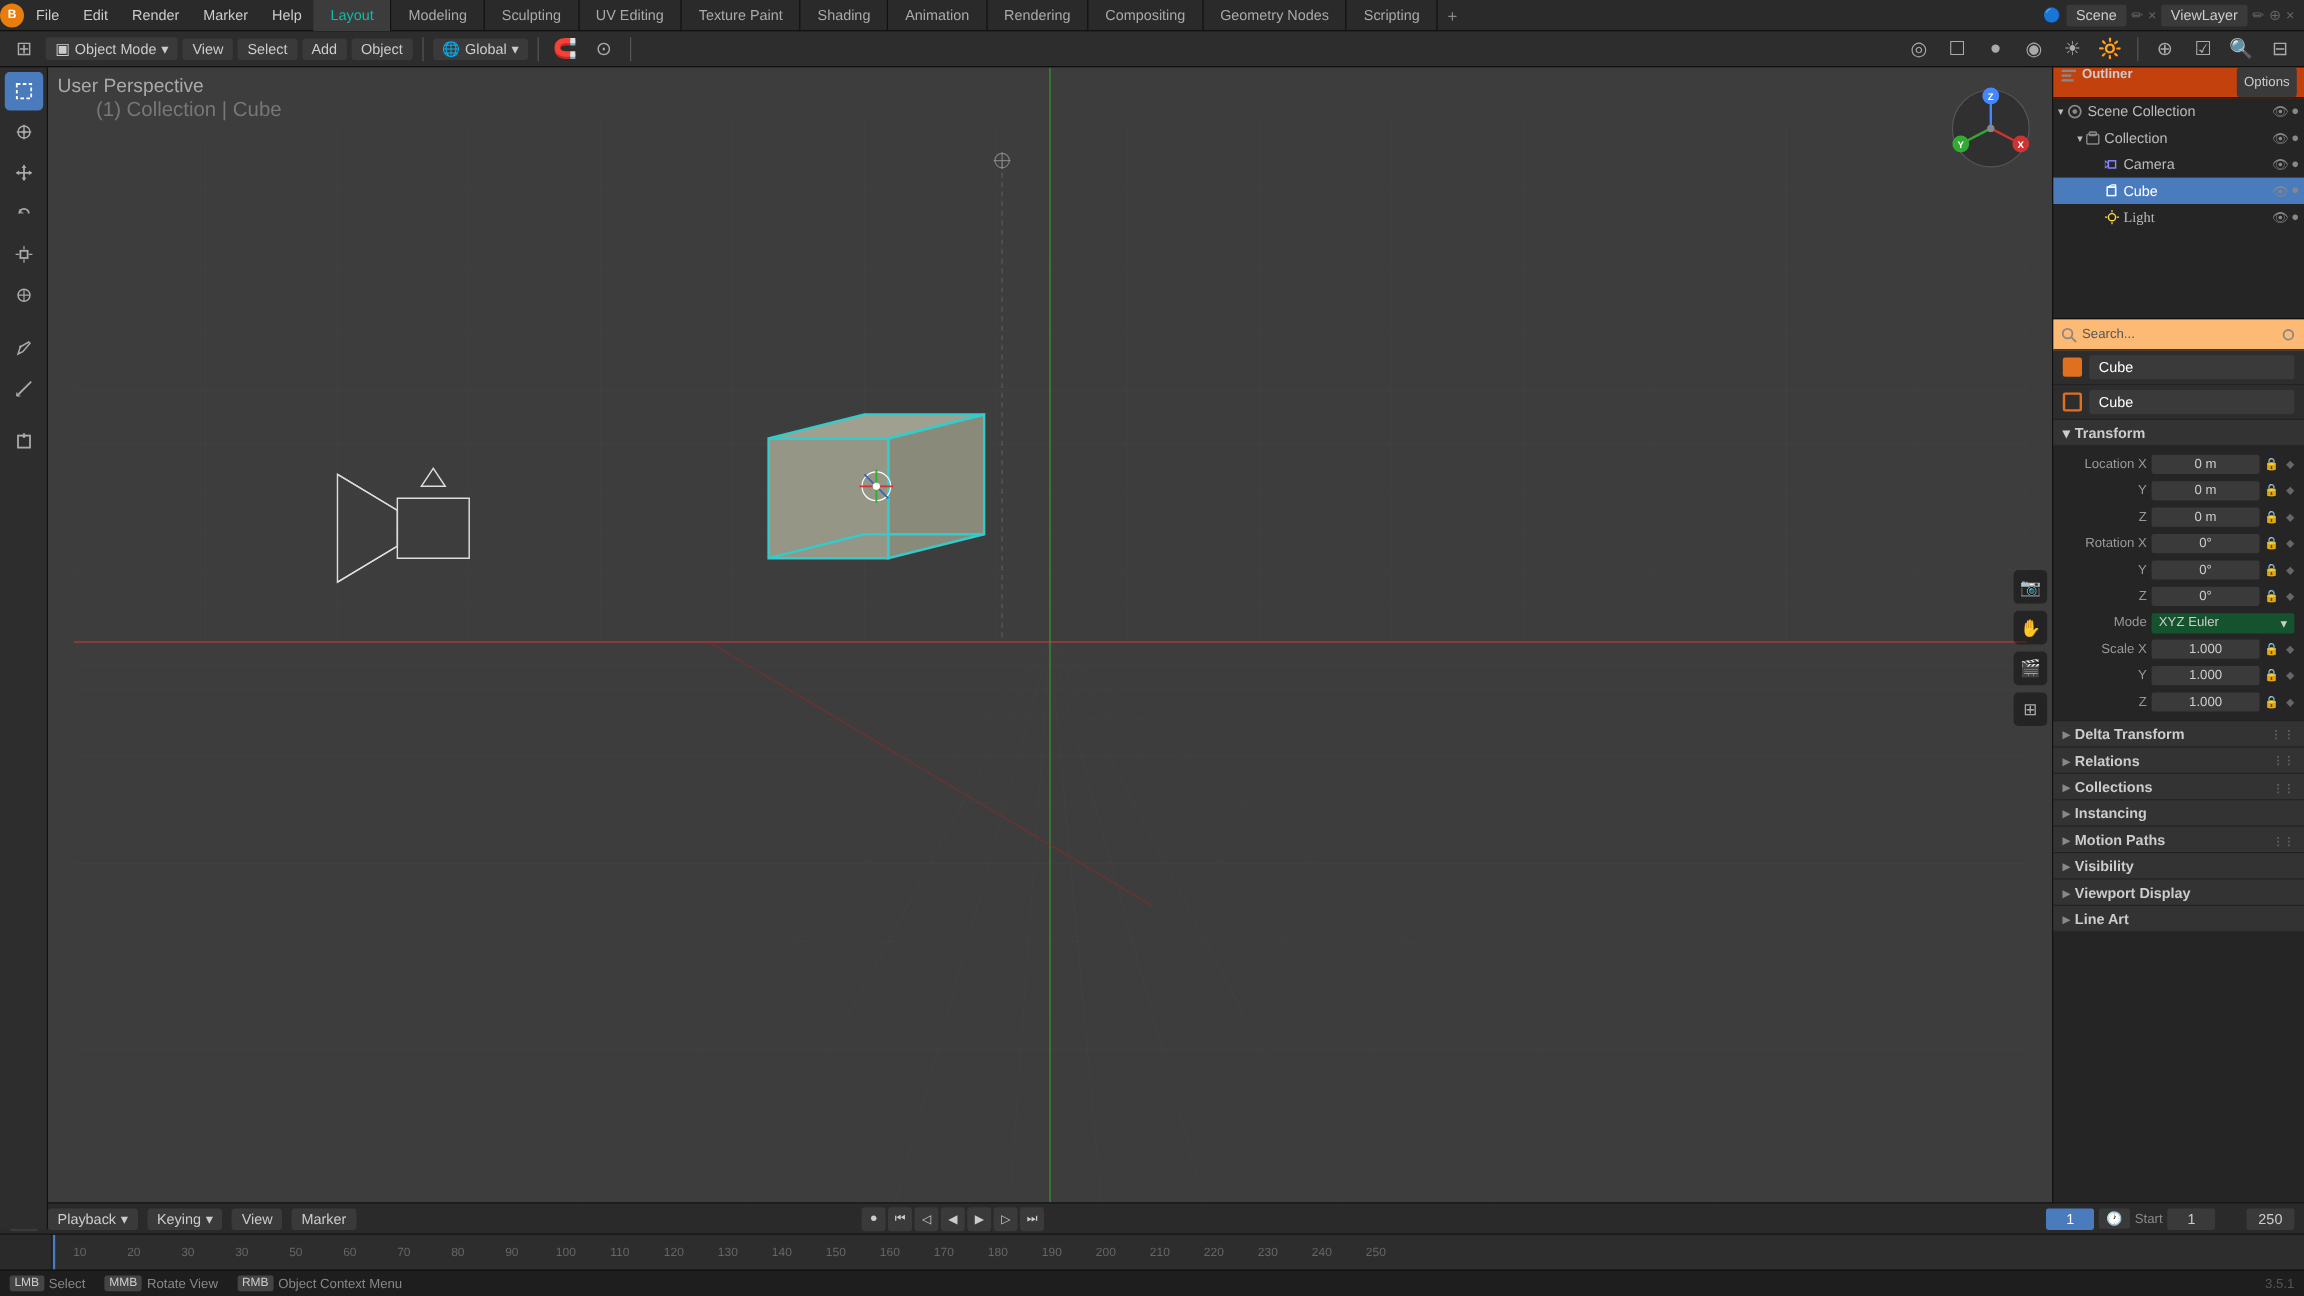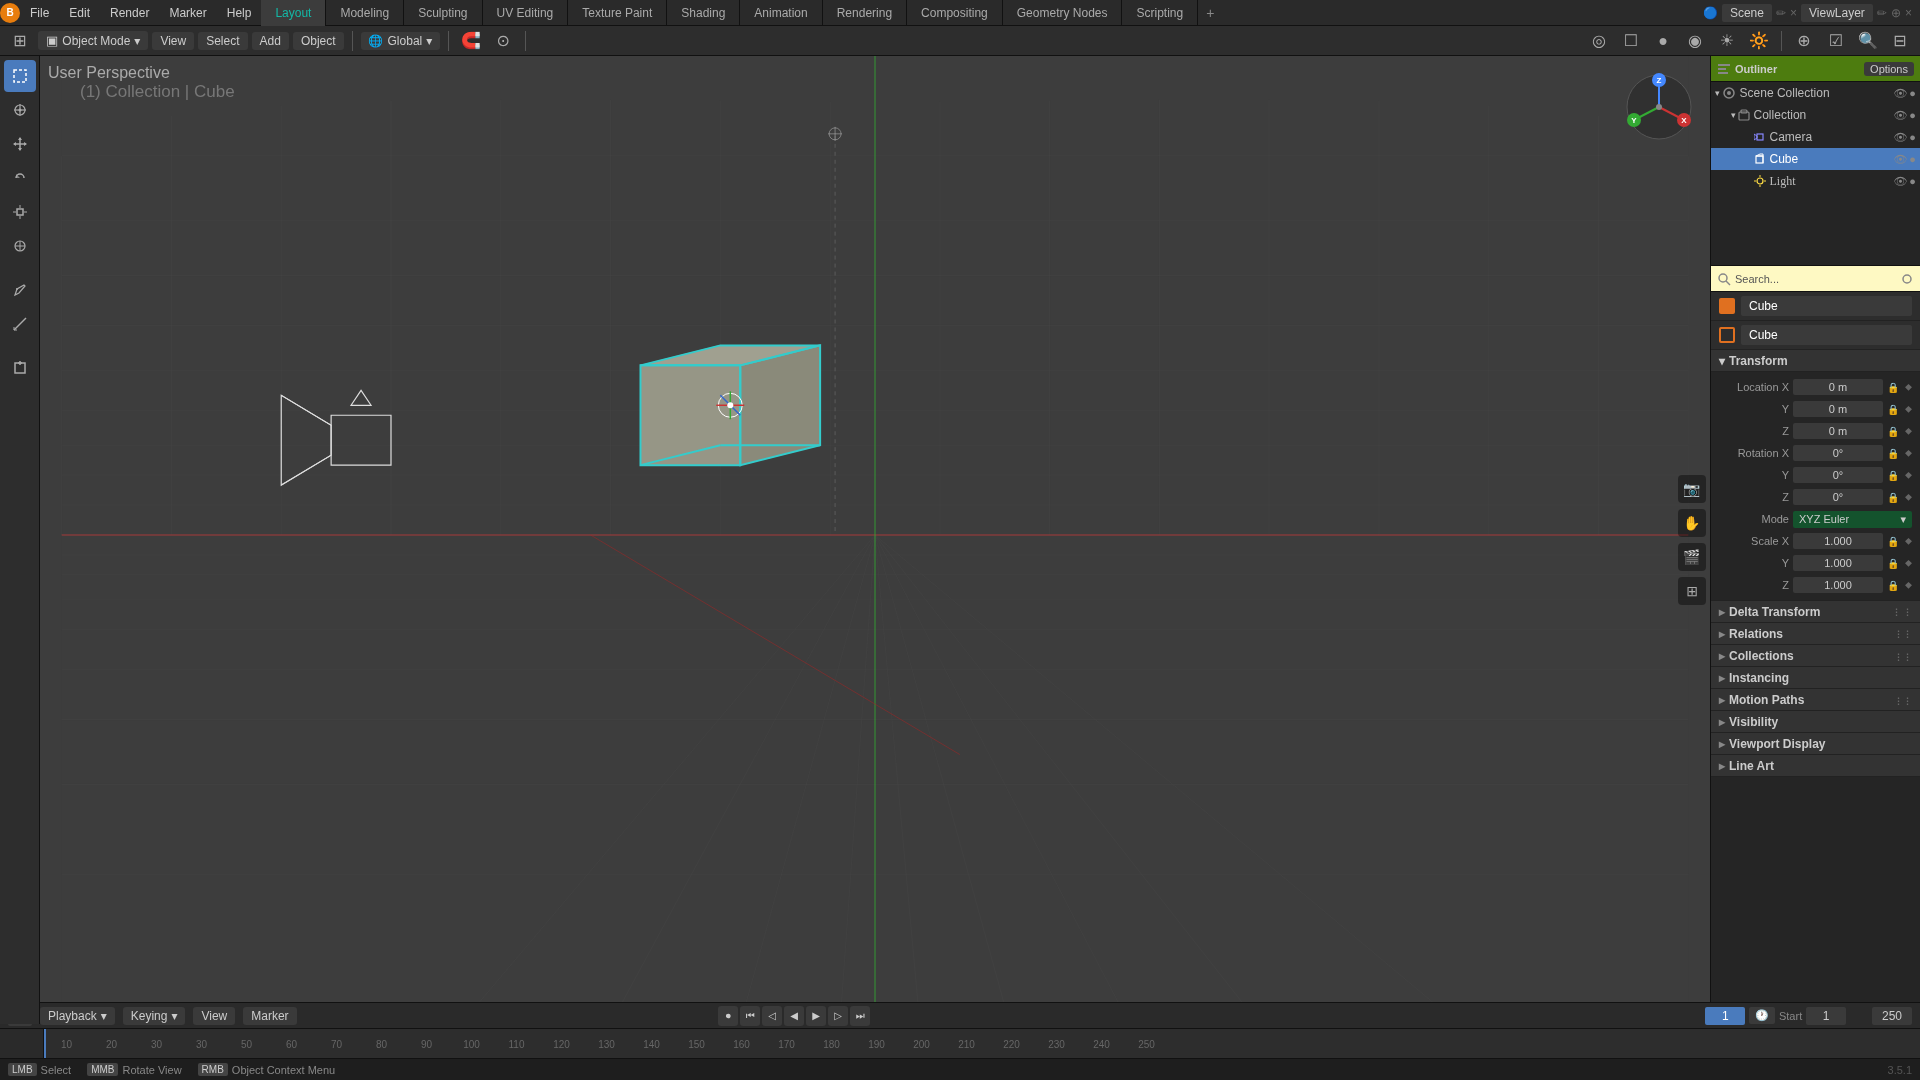--- a/index.html
+++ b/index.html
@@ -148,22 +148,22 @@
       top: 56px; right: 0;
       width: 210px;
       height: 210px;
       background: #252525;
       border-left: 1px solid #111;
       border-bottom: 1px solid #111;
       overflow: hidden;
     }
     .outliner-header {
       height: 26px;
-      background: #4d7c0f;
-      display: flex; align-items: center;
+      background: #c2410c;
+      display: flex; 
       padding: 0 6px;
       border-bottom: 1px solid #111;
       gap: 4px;
     }
     .outliner-title {
       font-size: 11px;
       color: #ccc;
       font-weight: bold;
     }
     .outliner-item {
@@ -194,21 +194,21 @@
       border-left: 1px solid #111;
       overflow-y: auto;
       overflow-x: hidden;
     }
     .properties-panel::-webkit-scrollbar { width: 6px; }
     .properties-panel::-webkit-scrollbar-track { background: #1e1e1e; }
     .properties-panel::-webkit-scrollbar-thumb { background: #555; border-radius: 3px; }
 
     .props-header {
       height: 26px;
-      background: #fef9c3;
+      background: #fdba74;
       display: flex; align-items: center;
       padding: 0 6px;
       gap: 4px;
       border-bottom: 1px solid #111;
       position: sticky; top: 0; z-index: 10;
     }
 
     
     .props-icon-sidebar {
       position: absolute;

